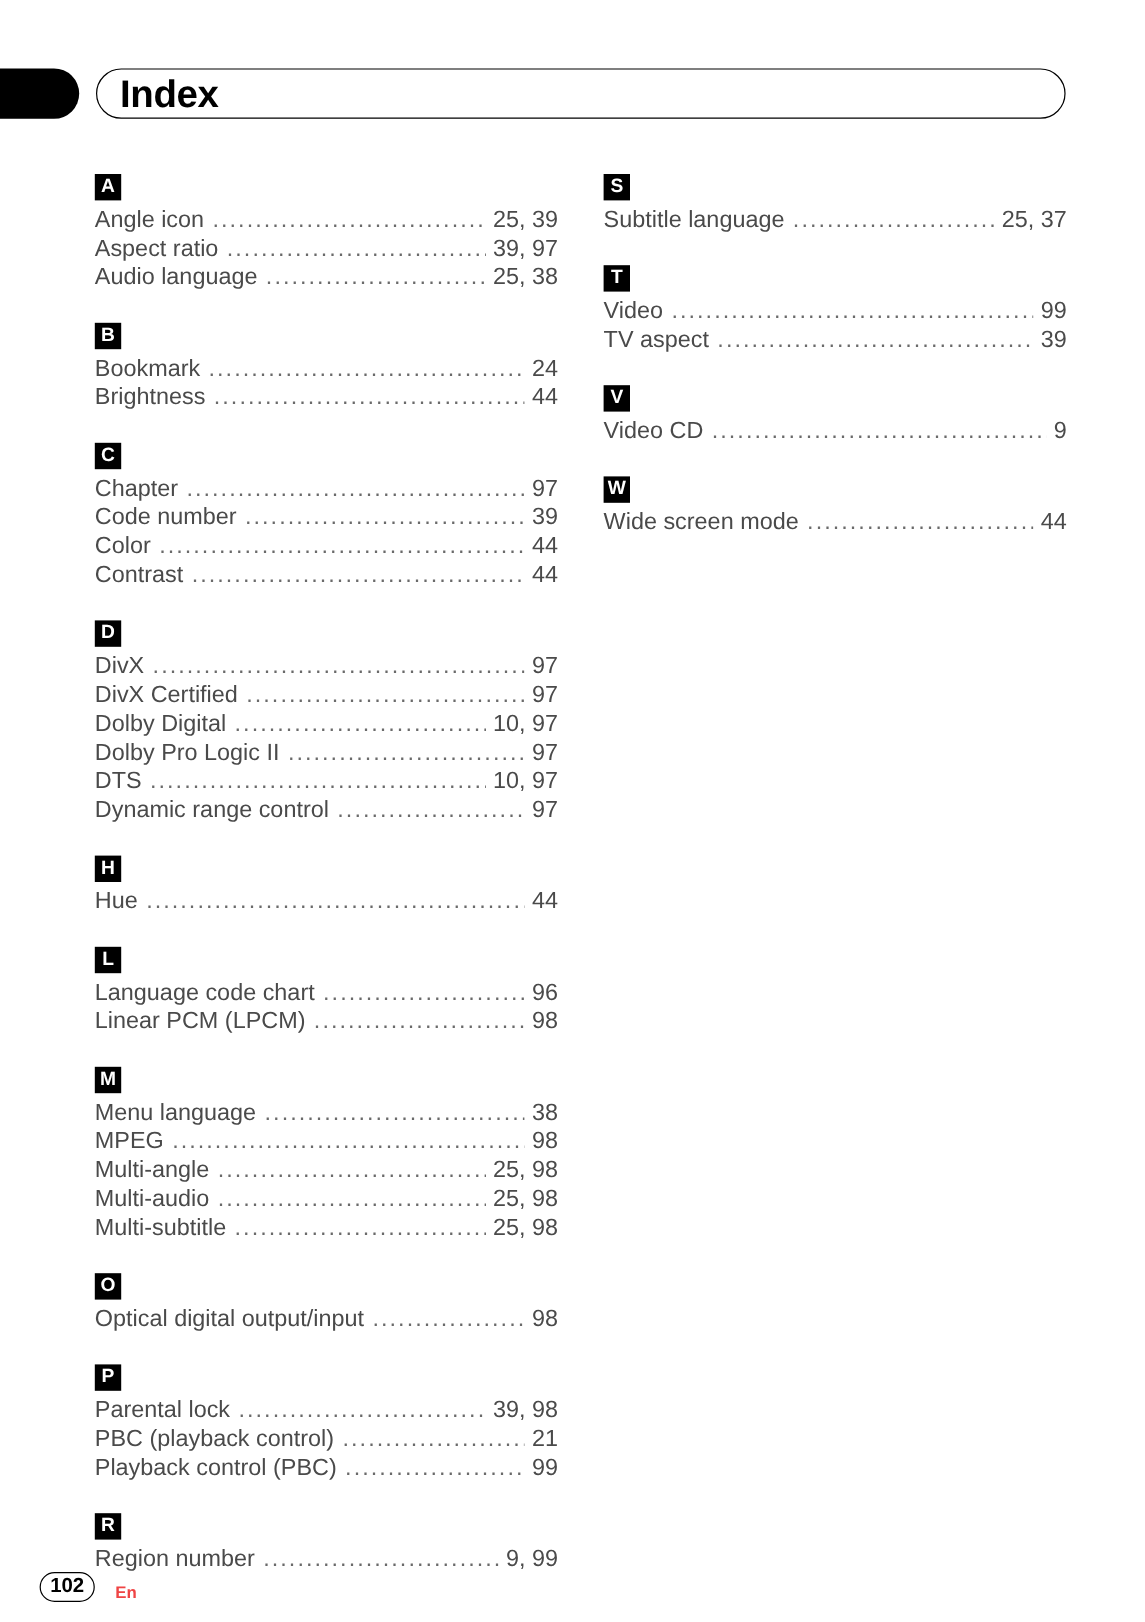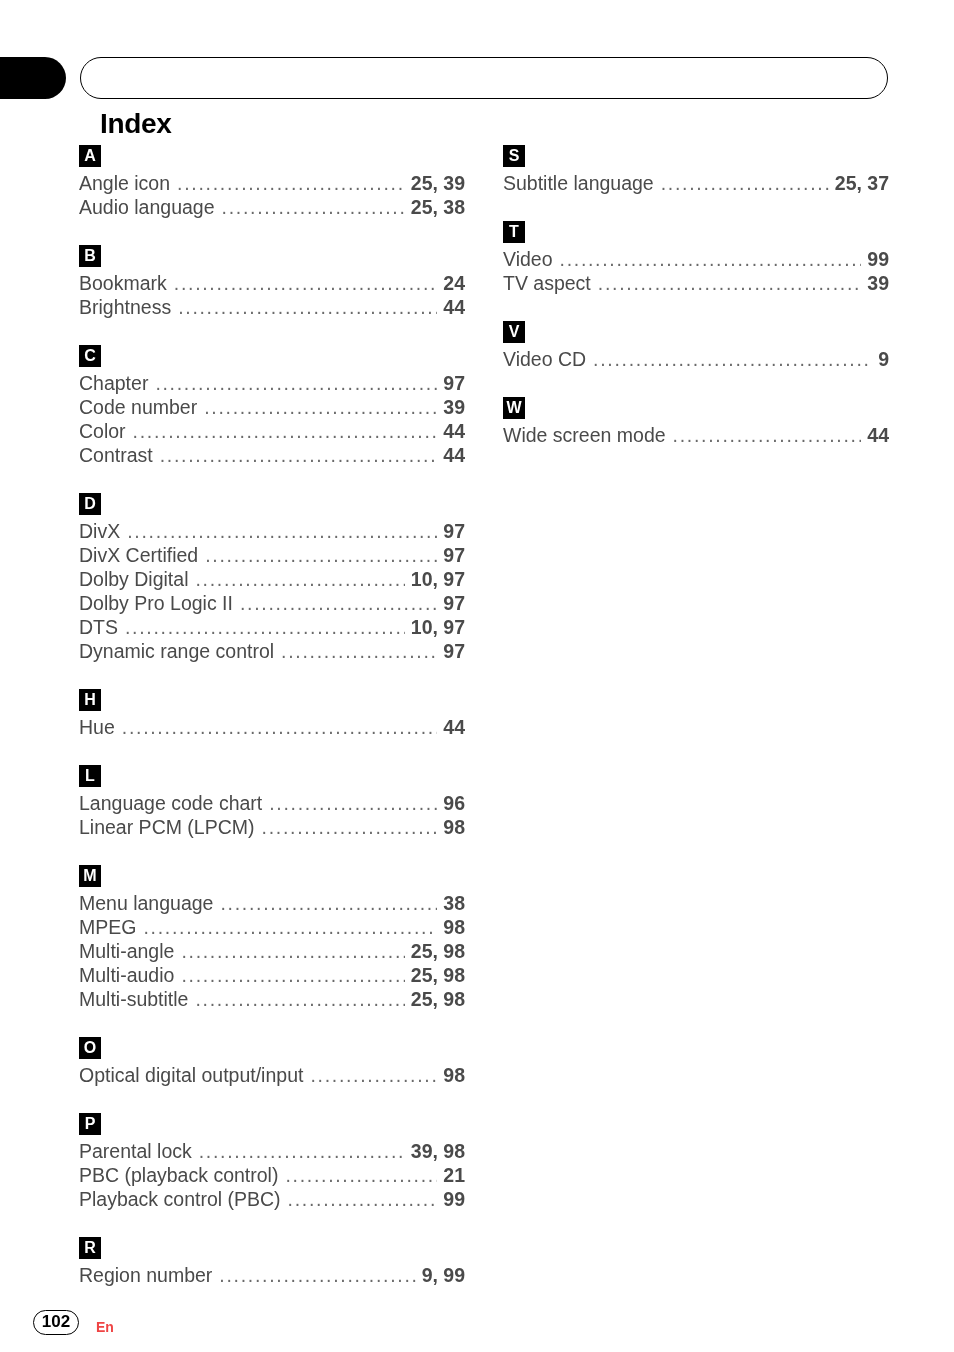--- a/index.html
+++ b/index.html
@@ -40,27 +40,26 @@
     height: 42px;
     box-sizing: border-box;
     border: 1.4px solid #000000;
     border-radius: 21px;
     background: #ffffff;
   }
   #page-title {
     position: absolute;
     left: 100px;
     top: 60px;
-    font-size: 28px;
+    font-size: 32px;
     font-weight: bold;
     letter-spacing: -0.3px;
     color: #000000;
     line-height: 36px;
     font-family: "Liberation Sans", sans-serif;
-    margin-top: 46px;
   }
 
   
   .column {
     position: absolute;
     top: 145px;
   }
   #column-left  { left: 79px;  width: 386px; }
   #column-right { left: 503px; width: 386px; }
 
@@ -109,21 +108,20 @@
     display: block;
     letter-spacing: 1.7px;
     color: #6a6a6a;
     font-size: 19.5px;
     line-height: 20px;
   }
   .entry-pages {
     flex: 0 0 auto;
     padding-left: 6px;
     text-align: right;
-    font-weight: bold;
   }
 
   
   #footer {
     position: absolute;
     left: 0;
     top: 1288px;
     width: 954px;
     height: 40px;
     margin-top: 20px;
@@ -166,20 +164,25 @@
 
 <div class="column" id="column-left">
     <div class="letter-section">
       <span class="letter-badge">A</span>
       <div class="entry">
         <span class="entry-label">Angle icon</span>
         <span class="entry-leader"></span>
         <span class="entry-pages">25, 39</span>
       </div>
       <div class="entry">
+        <span class="entry-label">Aspect ratio</span>
+        <span class="entry-leader"></span>
+        <span class="entry-pages">39, 97</span>
+      </div>
+      <div class="entry">
         <span class="entry-label">Audio language</span>
         <span class="entry-leader"></span>
         <span class="entry-pages">25, 38</span>
       </div>
     </div>
     <div class="letter-section">
       <span class="letter-badge">B</span>
       <div class="entry">
         <span class="entry-label">Bookmark</span>
         <span class="entry-leader"></span>

